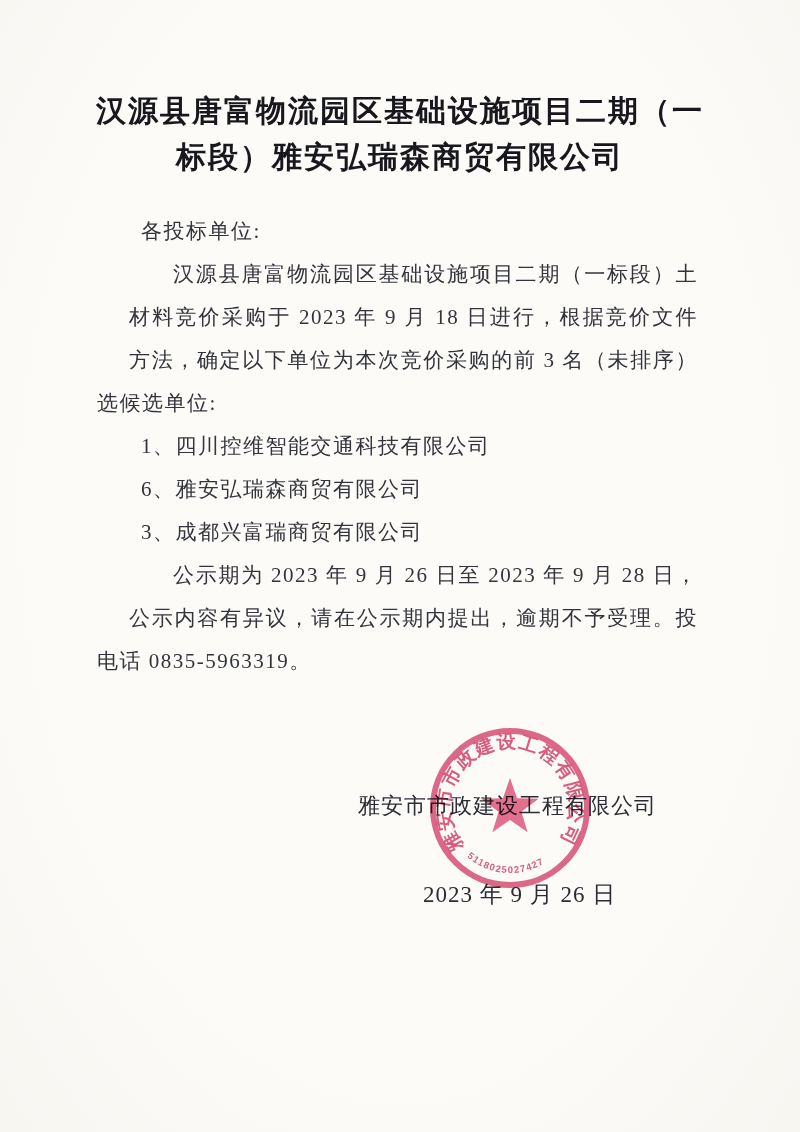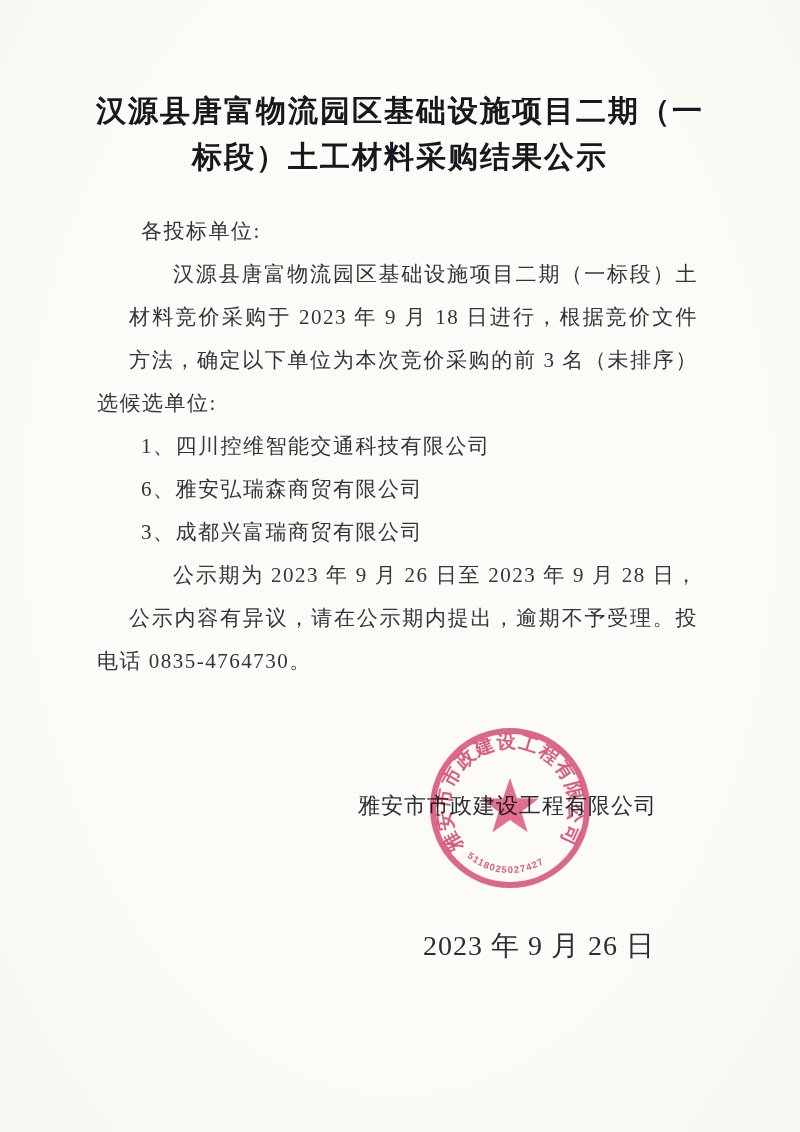--- a/index.html
+++ b/index.html
@@ -53,25 +53,24 @@
     position: absolute;
     left: 358px; top: 791px;
     font-size: 22px;
     letter-spacing: 1px;
     color: #2c2d34;
     white-space: nowrap;
   }
   .sig-date {
     position: absolute;
     left: 423px; top: 879px;
-    font-size: 28px;
+    font-size: 23px;
     letter-spacing: 1px;
     color: #2c2d34;
     white-space: nowrap;
-    margin-top: 48px;
   }
   .seal {
     position: absolute;
     left: 425px; top: 723px;
     width: 170px; height: 170px;
     mix-blend-mode: multiply;
     opacity: 0.88;
   }
   .seal text {
     font-family: "Liberation Sans", "DejaVu Sans", sans-serif;
@@ -79,35 +78,35 @@
   .seal-company-text { font-size: 19px; letter-spacing: 1.5px; font-weight: 600; }
   .seal-code-text { font-size: 9.5px; letter-spacing: 1.2px; font-weight: 600; }
 </style>
 </head>
 <body>
 
 <div class="page">
 
   <div class="doc-title">
     <div>汉源县唐富物流园区基础设施项目二期（一</div>
-    <div>标段）土工材料采购结果公示</div>
+    <div>标段）雅安弘瑞森商贸有限公司</div>
   </div>
 
   <div class="doc-body">
     <div class="bline indent">各投标单位:</div>
     <div class="bline indent fill">汉源县唐富物流园区基础设施项目二期（一标段）土工</div>
     <div class="bline fill">材料竞价采购于 2023 年 9 月 18 日进行，根据竞价文件评审</div>
     <div class="bline fill">方法，确定以下单位为本次竞价采购的前 3 名（未排序）中</div>
     <div class="bline">选候选单位:</div>
     <div class="bline indent">1、四川控维智能交通科技有限公司</div>
     <div class="bline indent">6、雅安弘瑞森商贸有限公司</div>
     <div class="bline indent">3、成都兴富瑞商贸有限公司</div>
     <div class="bline indent fill">公示期为 2023 年 9 月 26 日至 2023 年 9 月 28 日，如对</div>
     <div class="bline fill">公示内容有异议，请在公示期内提出，逾期不予受理。投诉</div>
-    <div class="bline">电话 0835-4764730。</div>
+    <div class="bline">电话 0835-5963319。</div>
   </div>
 
   <div class="sig-company">雅安市市政建设工程有限公司</div>
   <div class="sig-date">2023 年 9 月 26 日</div>
 
   <svg class="seal" viewBox="-85 -85 170 170" xmlns="http://www.w3.org/2000/svg">
     <defs>
       <path id="sealArcTop" d="M -45.96,38.57 A 60,60 0 1 1 45.96,38.57" fill="none"></path>
       <path id="sealArcBottom" d="M -46,46 A 65,65 0 0 0 46,46" fill="none"></path>
     </defs>

